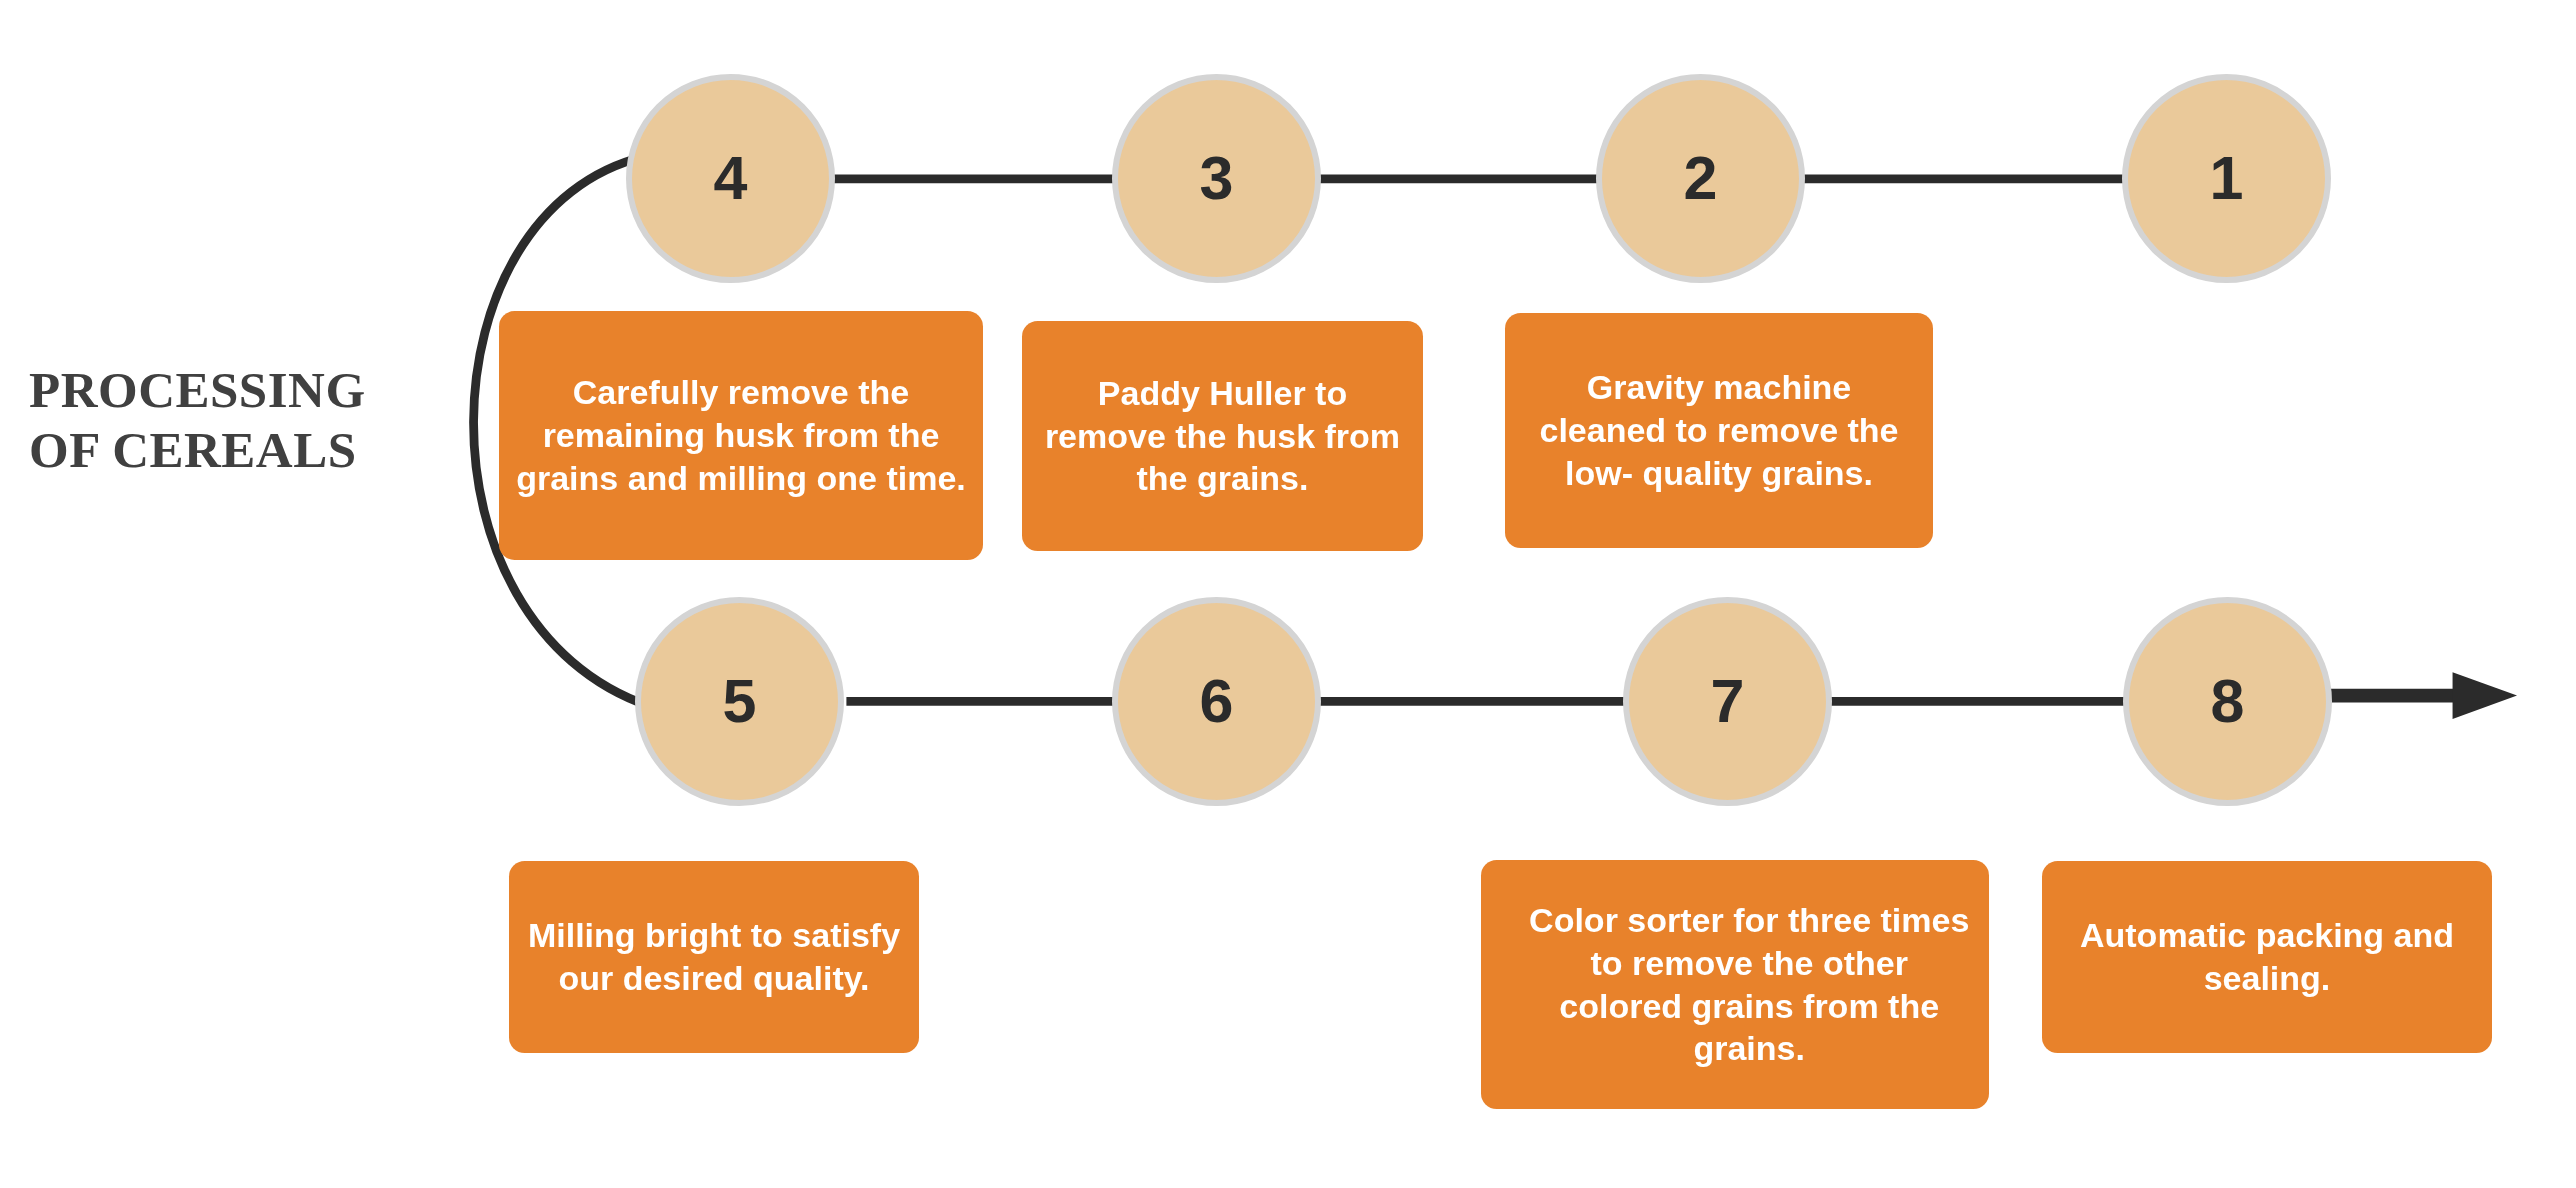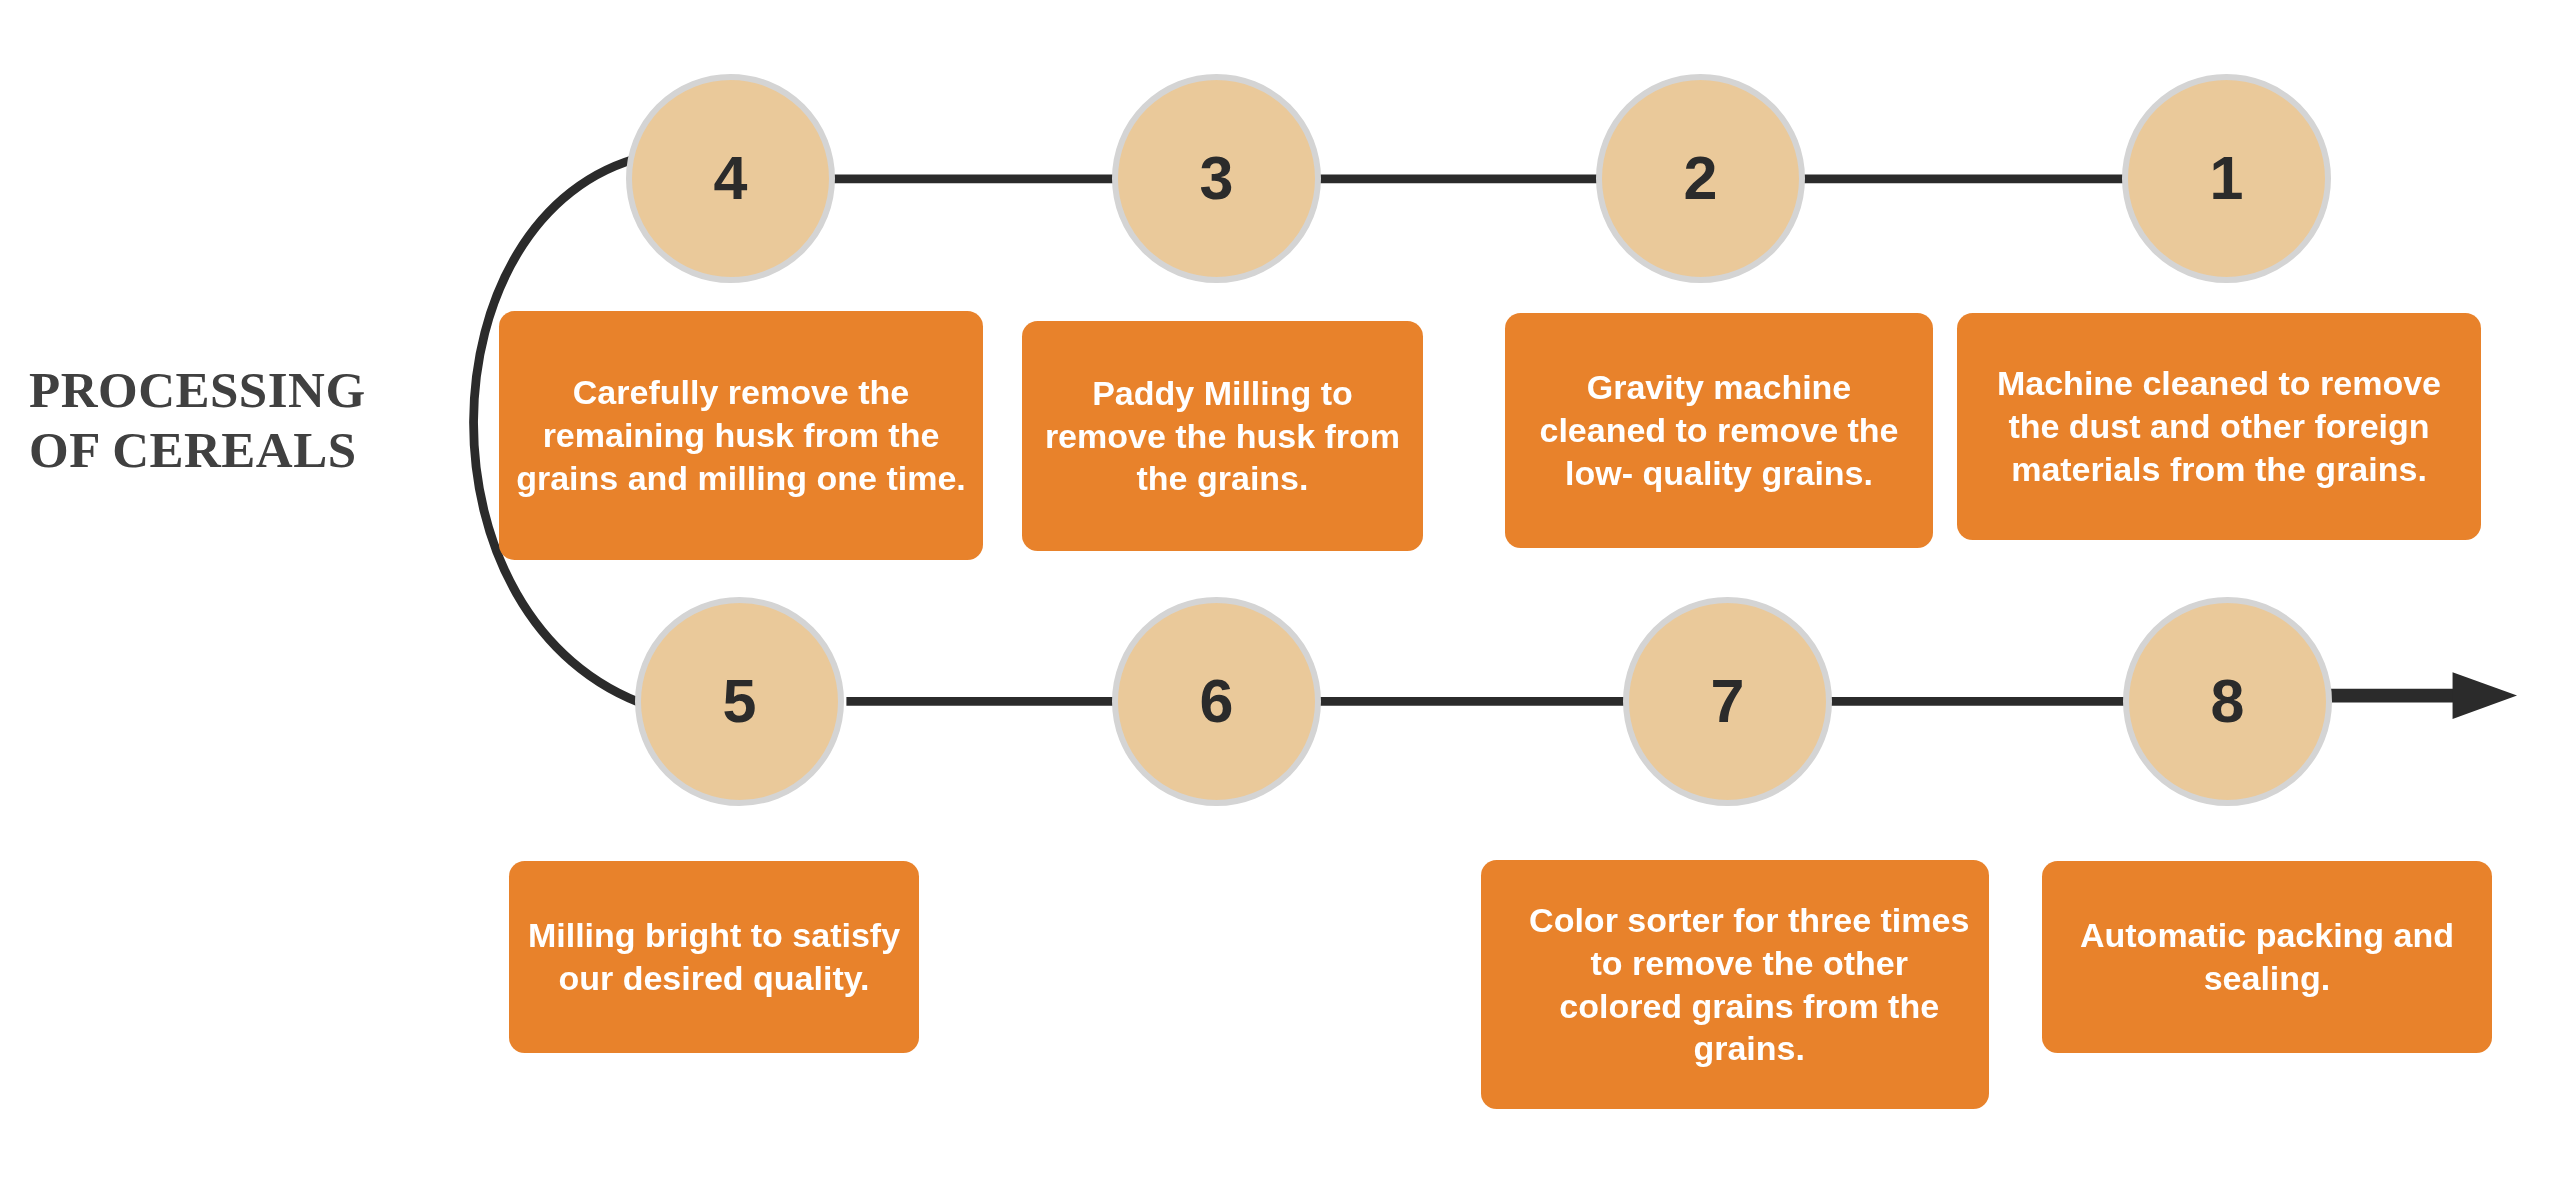--- a/index.html
+++ b/index.html
@@ -119,27 +119,24 @@
     <span>2</span>
   </div>
   <div class="node" style="left:2122px; top:74px;">
     <span>1</span>
   </div>
 
   <div class="card" style="left:499px; top:311px; width:484px; height:249px;">
     <p>Carefully remove the remaining husk from the grains and milling one time.</p>
   </div>
   <div class="card" style="left:1022px; top:321px; width:401px; height:230px;">
-    <p>Paddy Milling to remove the husk from the grains.</p>
+    <p>Paddy Huller to remove the husk from the grains.</p>
   </div>
   <div class="card" style="left:1505px; top:313px; width:428px; height:235px;">
     <p>Gravity machine cleaned to remove the low- quality grains.</p>
-  </div>
-  <div class="card" style="left:1957px; top:313px; width:524px; height:227px;">
-    <p>Machine cleaned to remove the dust and other foreign materials from the grains.</p>
   </div>
 
   <div class="node" style="left:635px; top:597px;">
     <span>5</span>
   </div>
   <div class="node" style="left:1112px; top:597px;">
     <span>6</span>
   </div>
   <div class="node" style="left:1623px; top:597px;">
     <span>7</span>

